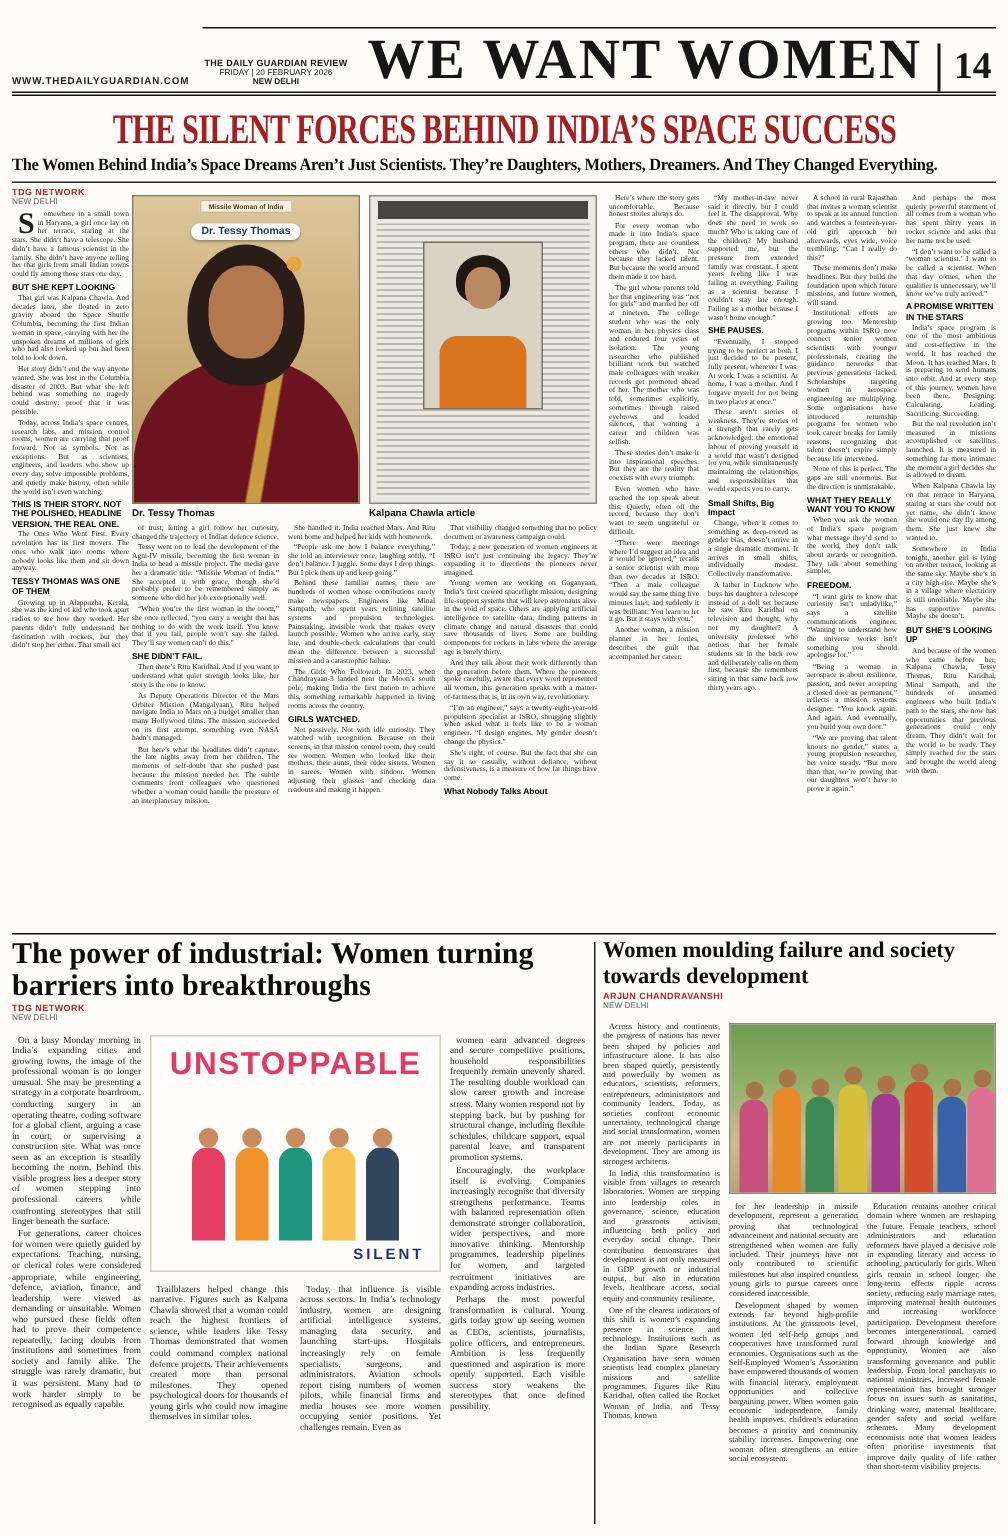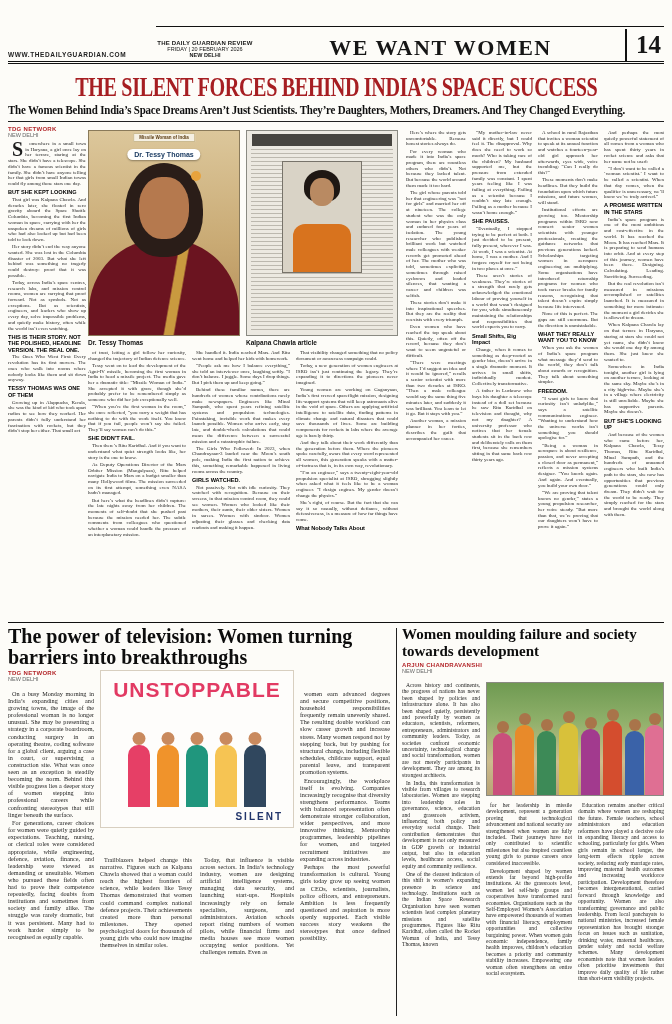--- a/index.html
+++ b/index.html
@@ -9,21 +9,21 @@
 
   
   .mast{position:absolute;left:8px;right:8px;top:6px;height:58px;border-bottom:3px double #111;
         display:flex;align-items:flex-end}
   .mast-url{width:148px;font:bold 6.5px "Liberation Sans",sans-serif;letter-spacing:.6px;color:#222;padding-bottom:3px}
   .mast-right{flex:1;display:flex;align-items:flex-end;border-top:1px solid #111;padding-top:2px}
   .mast-date{text-align:center;font-family:"Liberation Sans",sans-serif;padding:2px 6px 3px 0;min-width:104px}
   .md-pub{font-size:6px;font-weight:bold;letter-spacing:.2px;white-space:nowrap}
   .md-date{font-size:5.5px;white-space:nowrap}
   .md-city{font-size:5.5px;font-weight:bold}
-  .mast-title{flex:1;text-align:center;font-weight:bold;font-size:22px;line-height:1;letter-spacing:1.5px;
+  .mast-title{flex:1;text-align:center;font-weight:bold;font-size:38px;line-height:1;letter-spacing:1.5px;
               padding:0 6px 2px;white-space:nowrap}
   .mast-page{font-weight:bold;font-size:25px;line-height:1;border-left:2px solid #111;
              padding:3px 3px 4px 9px;margin-left:4px}
 
   
   .headline{position:absolute;left:8px;top:72px;width:912px;white-space:nowrap;text-align:center;
             font-weight:bold;font-size:28px;line-height:1.05;color:#a61e22;letter-spacing:-.5px;
             transform:scaleX(.72);transform-origin:0 0}
   .subheadline{position:absolute;left:8px;top:104px;width:690px;white-space:nowrap;font-weight:bold;
                font-size:11.5px;letter-spacing:-.2px;color:#101010;
@@ -77,21 +77,21 @@
   .k-suit{position:absolute;bottom:0;left:50%;transform:translateX(-50%);width:58px;height:48px;
           background:#d8731e;border-radius:12px 12px 0 0}
 
   
   .hrule{position:absolute;left:8px;right:8px;top:622px;border-top:1.5px solid #111}
   .vrule{position:absolute;left:396px;top:628px;height:388px;border-left:1px solid #222}
 
   
   .p-head{position:absolute;left:8px;top:626px;width:384px;font-weight:bold;font-size:20px;line-height:21px;color:#0d0d0d}
   .p-byline{position:absolute;left:8px;top:670px}
-  .f-illus{left:100px;top:670px;width:194px;height:158px;background:#fefdfb;border:1px solid #d8cfc0}
+  .f-illus{left:100px;top:690px;width:194px;height:158px;background:#fefdfb;border:1px solid #d8cfc0}
   .il-title{text-align:center;margin-top:7px;font:bold 21px "Liberation Sans",sans-serif;color:#e23a63;letter-spacing:1px}
   .il-sub{position:absolute;bottom:5px;right:10px;font:bold 10px "Liberation Sans",sans-serif;color:#22356b;letter-spacing:2px}
   .il-row{position:absolute;bottom:20px;left:50%;transform:translateX(-50%);display:flex;gap:7px}
   .il-fig{width:22px;height:62px;border-radius:10px 10px 0 0;position:relative}
   .il-fig::before{content:"";position:absolute;top:-13px;left:50%;transform:translateX(-50%);
                   width:13px;height:13px;border-radius:50%;background:#c98a5e}
   .c1{background:#e63f66}.c2{background:#f0932b}.c3{background:#20967d}.c4{background:#f6c453}.c5{background:#30475e}
 
   
   .m-head{position:absolute;left:402px;top:626px;width:262px;font-weight:bold;font-size:15px;line-height:16.5px;color:#0d0d0d}
@@ -231,21 +231,21 @@
         <div class="para">Somewhere in India tonight, another girl is lying on another terrace, looking at the same sky. Maybe she’s in a city high-rise. Maybe she’s in a village where electricity is still unreliable. Maybe she has supportive parents. Maybe she doesn’t.</div>
         <div class="sub">BUT SHE’S LOOKING UP</div>
         <div class="para">And because of the women who came before her, Kalpana Chawla, Tessy Thomas, Ritu Karidhal, Minal Sampath, and the hundreds of unnamed engineers who built India’s path to the stars, she now has opportunities that previous generations could only dream. They didn’t wait for the world to be ready. They simply reached for the stars and brought the world along with them.</div>
       </div>
   </section>
 
   <div class="hrule"></div>
   <div class="vrule"></div>
 
   <section>
-    <h2 class="p-head">The power of television: Women turning barriers into breakthroughs</h2>
+    <h2 class="p-head">The power of industrial: Women turning barriers into breakthroughs</h2>
     <div class="byline p-byline">
       <span class="by-name">TDG NETWORK</span>
       <span class="by-city">NEW DELHI</span>
     </div>
 
     <figure class="f-illus">
       <div class="il-title">UNSTOPPABLE</div>
       <div class="il-row">
         <div class="il-fig c1"></div>
         <div class="il-fig c2"></div>

